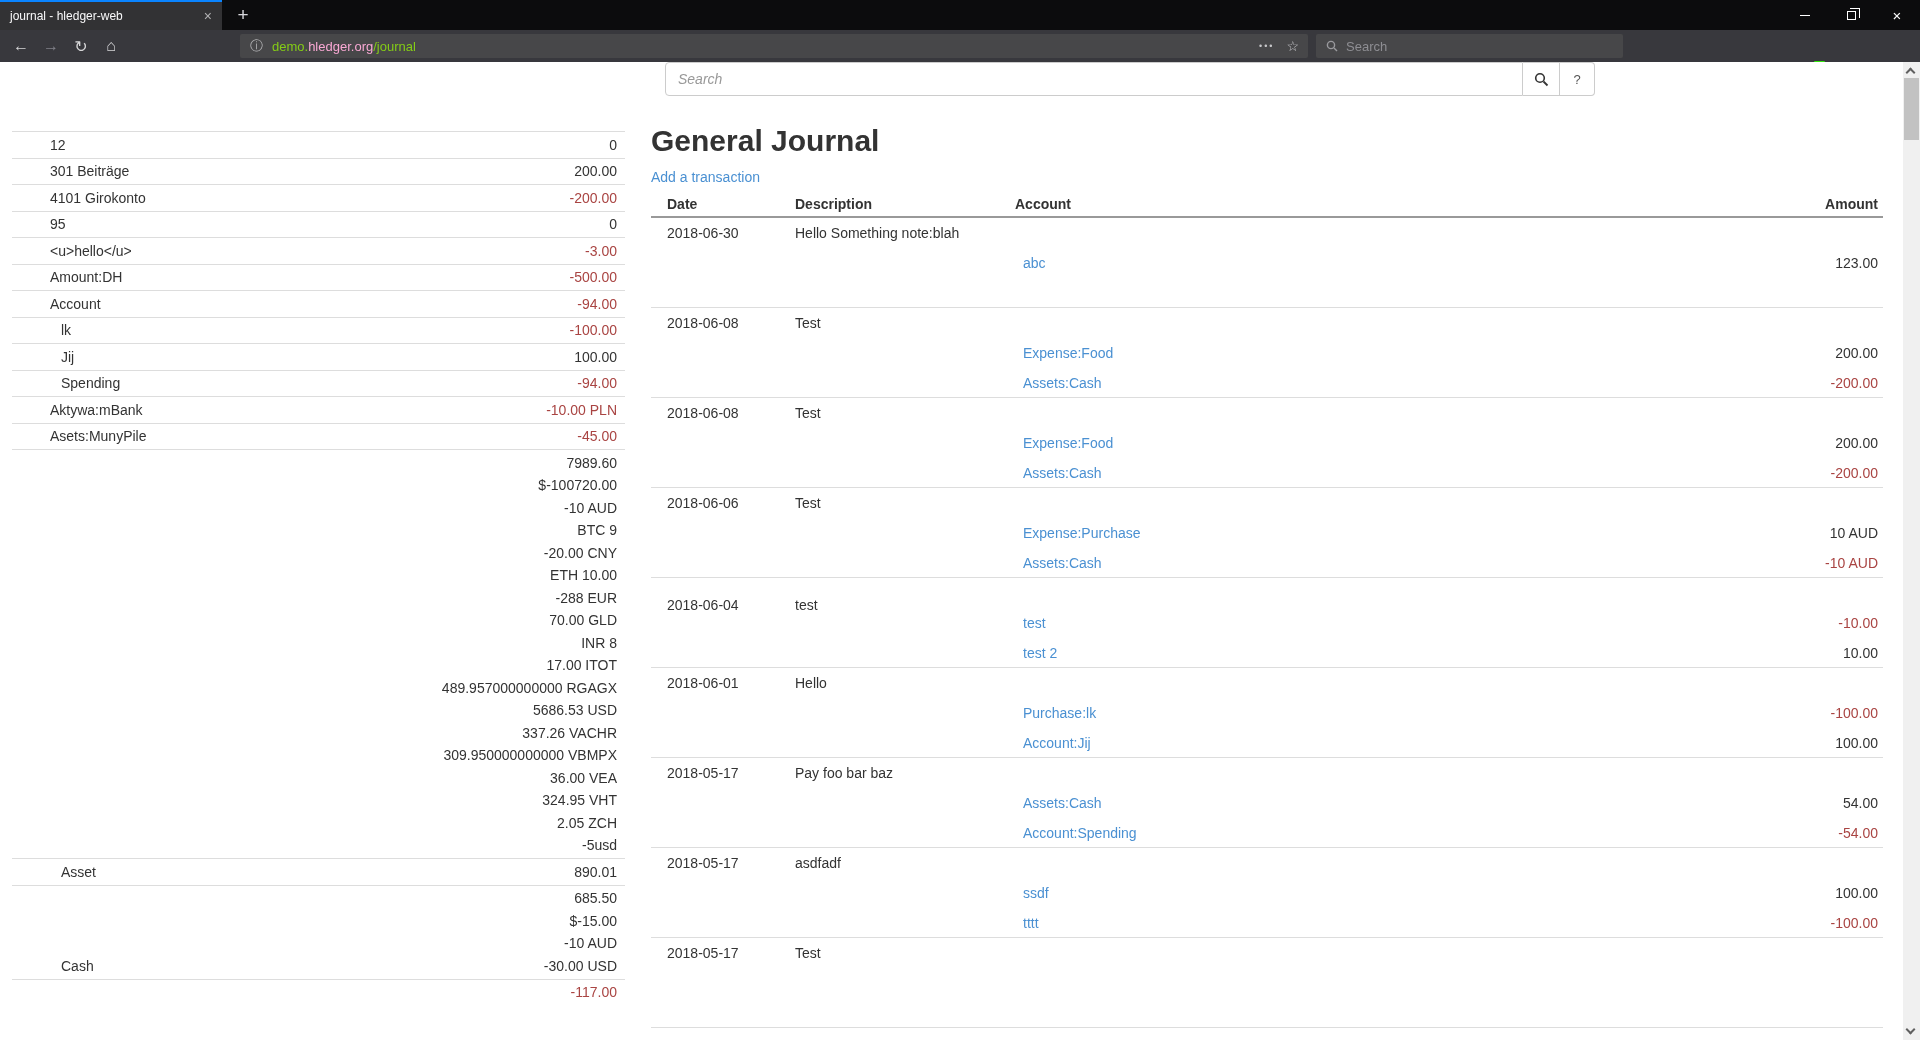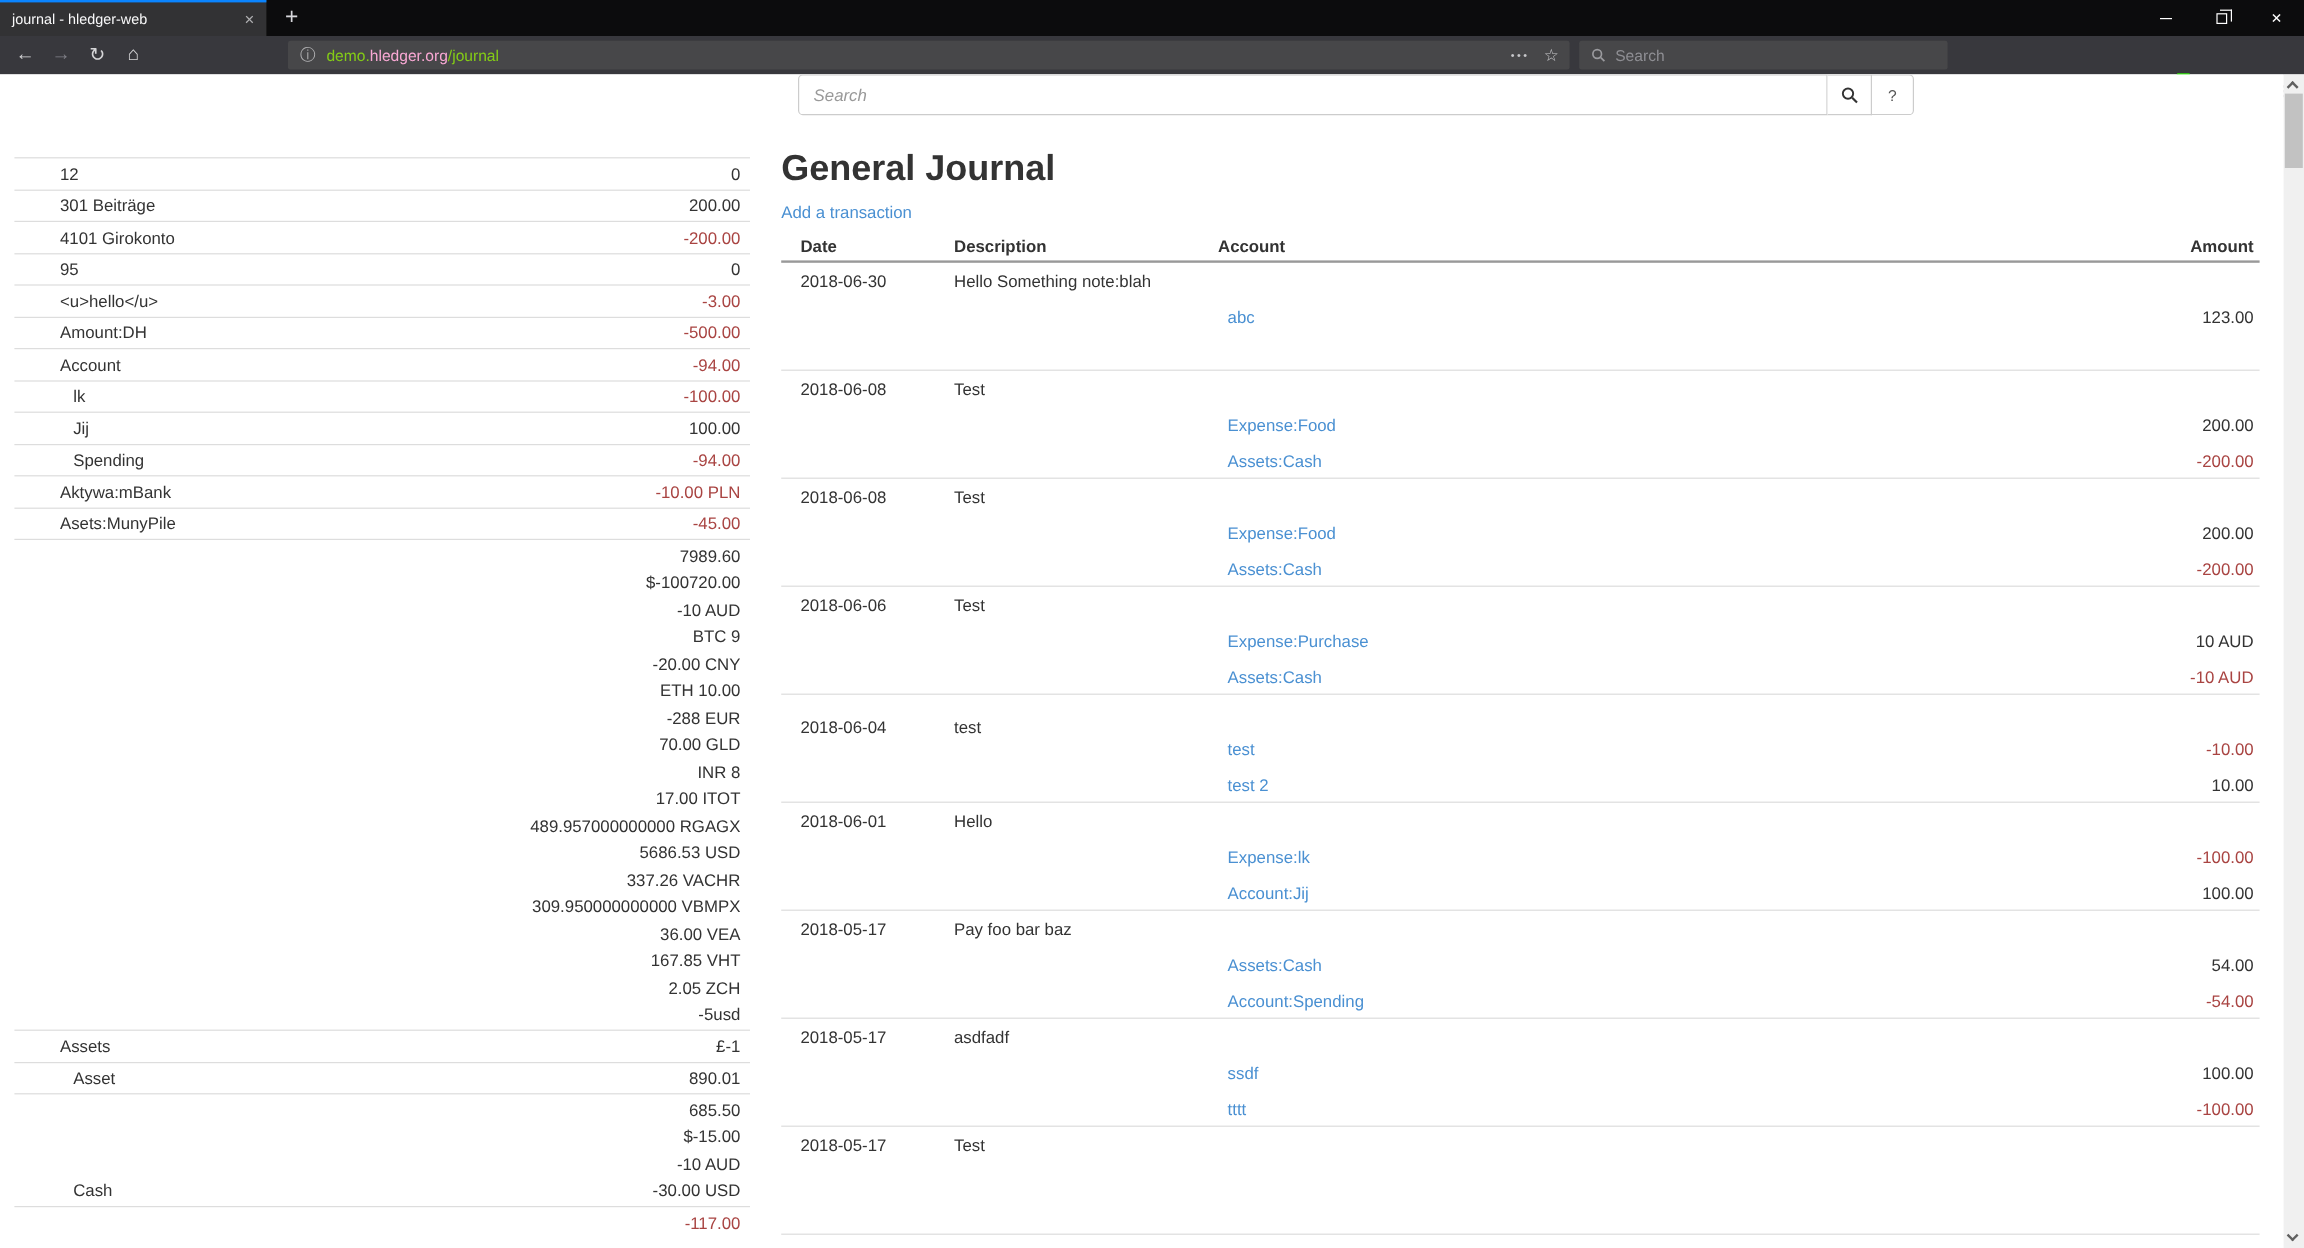--- a/index.html
+++ b/index.html
@@ -280,29 +280,23 @@
             <div class="sval">ETH 10.00</div>
             <div class="sval">-288 EUR</div>
             <div class="sval">70.00 GLD</div>
             <div class="sval">INR 8</div>
             <div class="sval">17.00 ITOT</div>
             <div class="sval">489.957000000000 RGAGX</div>
             <div class="sval">5686.53 USD</div>
             <div class="sval">337.26 VACHR</div>
             <div class="sval">309.950000000000 VBMPX</div>
             <div class="sval">36.00 VEA</div>
-            <div class="sval">167.85 VHT</div>
+            <div class="sval">324.95 VHT</div>
             <div class="sval">2.05 ZCH</div>
             <div class="sval">-5usd</div>
-          </div>
-        </div>
-        <div class="srow">
-          <div class="slabel" style="padding-left: 38px;">Assets</div>
-          <div class="svals">
-            <div class="sval">£-1</div>
           </div>
         </div>
         <div class="srow">
           <div class="slabel" style="padding-left: 49px;">Asset</div>
           <div class="svals">
             <div class="sval">890.01</div>
           </div>
         </div>
         <div class="srow">
           <div class="slabel" style="padding-left: 49px;">Cash</div>
@@ -413,21 +407,21 @@
               <span class="tacct"><a>test 2</a></span>
               <span class="tamt">10.00</span>
             </div>
           </div>
           <div class="txn">
             <div class="tline" style="top: 0px;">
               <span class="tdate">2018-06-01</span>
               <span class="tdesc">Hello</span>
             </div>
             <div class="tline" style="top: 30px;">
-              <span class="tacct"><a>Expense:lk</a></span>
+              <span class="tacct"><a>Purchase:lk</a></span>
               <span class="tamt neg">-100.00</span>
             </div>
             <div class="tline" style="top: 60px;">
               <span class="tacct"><a>Account:Jij</a></span>
               <span class="tamt">100.00</span>
             </div>
           </div>
           <div class="txn">
             <div class="tline" style="top: 0px;">
               <span class="tdate">2018-05-17</span>

